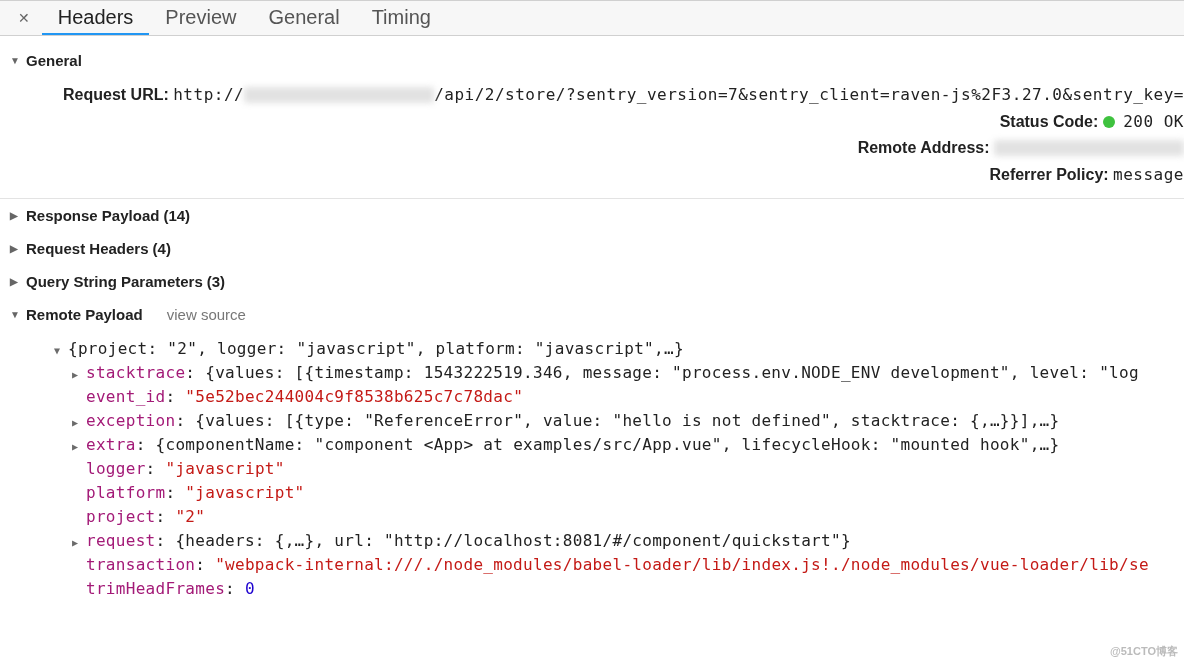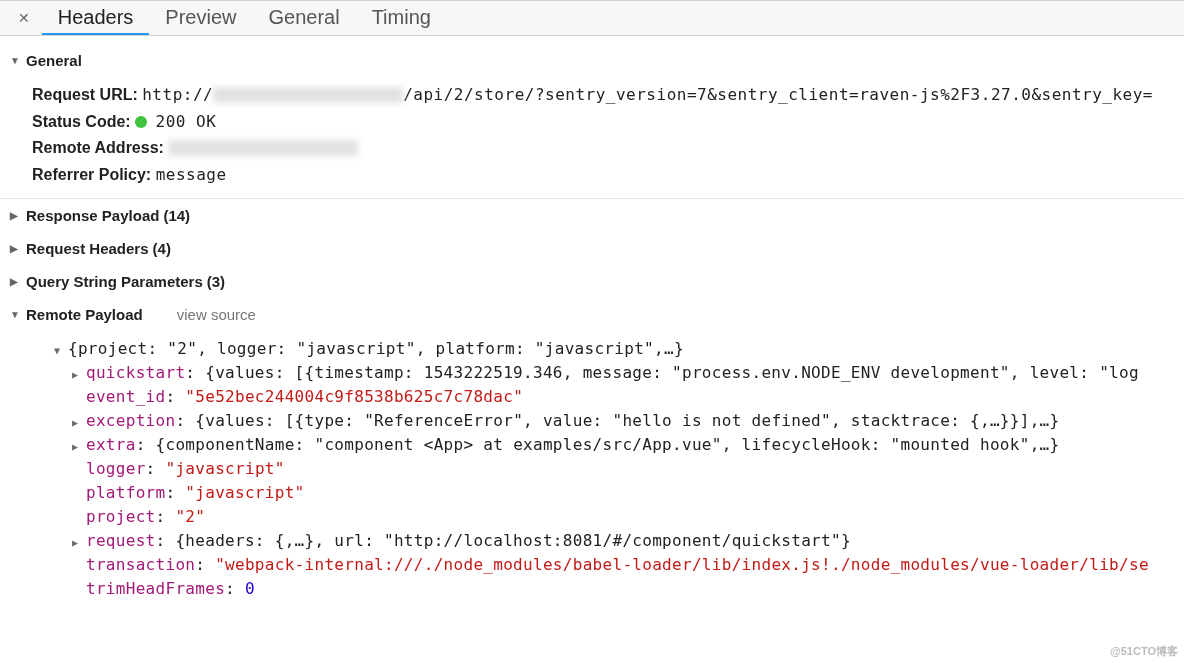--- a/index.html
+++ b/index.html
@@ -29,29 +29,29 @@
   .section-head {
     display: flex; align-items: center; gap: 4px;
     padding: 8px 10px; font-weight: 600; color: #222;
     border-bottom: none; cursor: pointer;
   }
   .toplevel .section-head { padding-left: 10px; }
   .divider { border-bottom: 1px solid #e3e3e3; }
   .arrow { font-size: 10px; color: #666; width: 12px; display: inline-block; }
   .count { font-weight: 600; text-align: center; }
   .details { padding: 4px 0 10px 32px; }
-  .details .row { padding: 4px 0; font-size: 16px; color: #222; }
+  .details .row { padding: 4px 0; font-size: 16px; color: #222; text-align: right; }
   .details .label { font-weight: 600; }
   .mono { font-family: Menlo, Monaco, Consolas, monospace; font-size: 16px; letter-spacing: 0.5px; }
   .dot { display:inline-block; width:12px; height:12px; border-radius:50%; background:#3fc23f; vertical-align:-1px; margin-right:4px;}
   .blurred {
     display: inline-block; background: #e2e2e2; color: transparent;
     filter: blur(3px); border-radius: 2px; vertical-align:-3px;
   }
-  .viewsrc { color: #777; font-weight: 400; margin-left: 30px; font-size: 15px; cursor: pointer;}
+  .viewsrc { color: #777; font-weight: 400; margin-left: 20px; font-size: 15px; cursor: pointer;}
   .payload { padding: 6px 0 0 32px; font-family: Menlo, Monaco, Consolas, monospace; font-size: 16px; line-height: 1.5; letter-spacing: 0.3px;}
   .js-key { color: #a31a77; }
   .js-str { color: #c41a16; }
   .js-num { color: #1c00cf; }
   .js-plain { color: #222; }
   .indent1 { padding-left: 22px; }
   .indent2 { padding-left: 40px; }
   .tri-d { color:#6b6b6b; font-size:10px; padding-right:4px; display:inline-block; width:14px;}
   .tri-r { color:#6b6b6b; font-size:10px; padding-right:4px; display:inline-block; width:14px;}
   .tri-n { display:inline-block; width:14px; }
@@ -120,21 +120,21 @@
 
   <div class="section-head">
     <span class="arrow">▼</span>
     <span>Remote Payload</span>
     <span class="viewsrc">view source</span>
   </div>
 
   <div class="payload">
     <div class="indent1"><span class="tri-d">▼</span><span class="js-plain">{project: "2", logger: "javascript", platform: "javascript",…}</span></div>
 
-    <div class="indent2"><span class="tri-r">▶</span><span class="js-key">quickstart</span><span class="js-plain">: </span><span class="js-plain">{values: [{timestamp: 1543222519.346, message: "process.env.NODE_ENV development", level: "log</span></div>
+    <div class="indent2"><span class="tri-r">▶</span><span class="js-key">stacktrace</span><span class="js-plain">: </span><span class="js-plain">{values: [{timestamp: 1543222519.346, message: "process.env.NODE_ENV development", level: "log</span></div>
     <div class="indent2"><span class="tri-n"></span><span class="js-key">event_id</span><span class="js-plain">: </span><span class="js-str">"5e52bec244004c9f8538b625c7c78dac"</span></div>
     <div class="indent2"><span class="tri-r">▶</span><span class="js-key">exception</span><span class="js-plain">: </span><span class="js-plain">{values: [{type: "ReferenceError", value: "hello is not defined", stacktrace: {,…}}],…}</span></div>
     <div class="indent2"><span class="tri-r">▶</span><span class="js-key">extra</span><span class="js-plain">: </span><span class="js-plain">{componentName: "component &lt;App&gt; at examples/src/App.vue", lifecycleHook: "mounted hook",…}</span></div>
     <div class="indent2"><span class="tri-n"></span><span class="js-key">logger</span><span class="js-plain">: </span><span class="js-str">"javascript"</span></div>
     <div class="indent2"><span class="tri-n"></span><span class="js-key">platform</span><span class="js-plain">: </span><span class="js-str">"javascript"</span></div>
     <div class="indent2"><span class="tri-n"></span><span class="js-key">project</span><span class="js-plain">: </span><span class="js-str">"2"</span></div>
     <div class="indent2"><span class="tri-r">▶</span><span class="js-key">request</span><span class="js-plain">: </span><span class="js-plain">{headers: {,…}, url: "http://localhost:8081/#/component/quickstart"}</span></div>
     <div class="indent2"><span class="tri-n"></span><span class="js-key">transaction</span><span class="js-plain">: </span><span class="js-str">"webpack-internal:///./node_modules/babel-loader/lib/index.js!./node_modules/vue-loader/lib/se</span></div>
     <div class="indent2"><span class="tri-n"></span><span class="js-key">trimHeadFrames</span><span class="js-plain">: </span><span class="js-num">0</span></div>
   </div>

